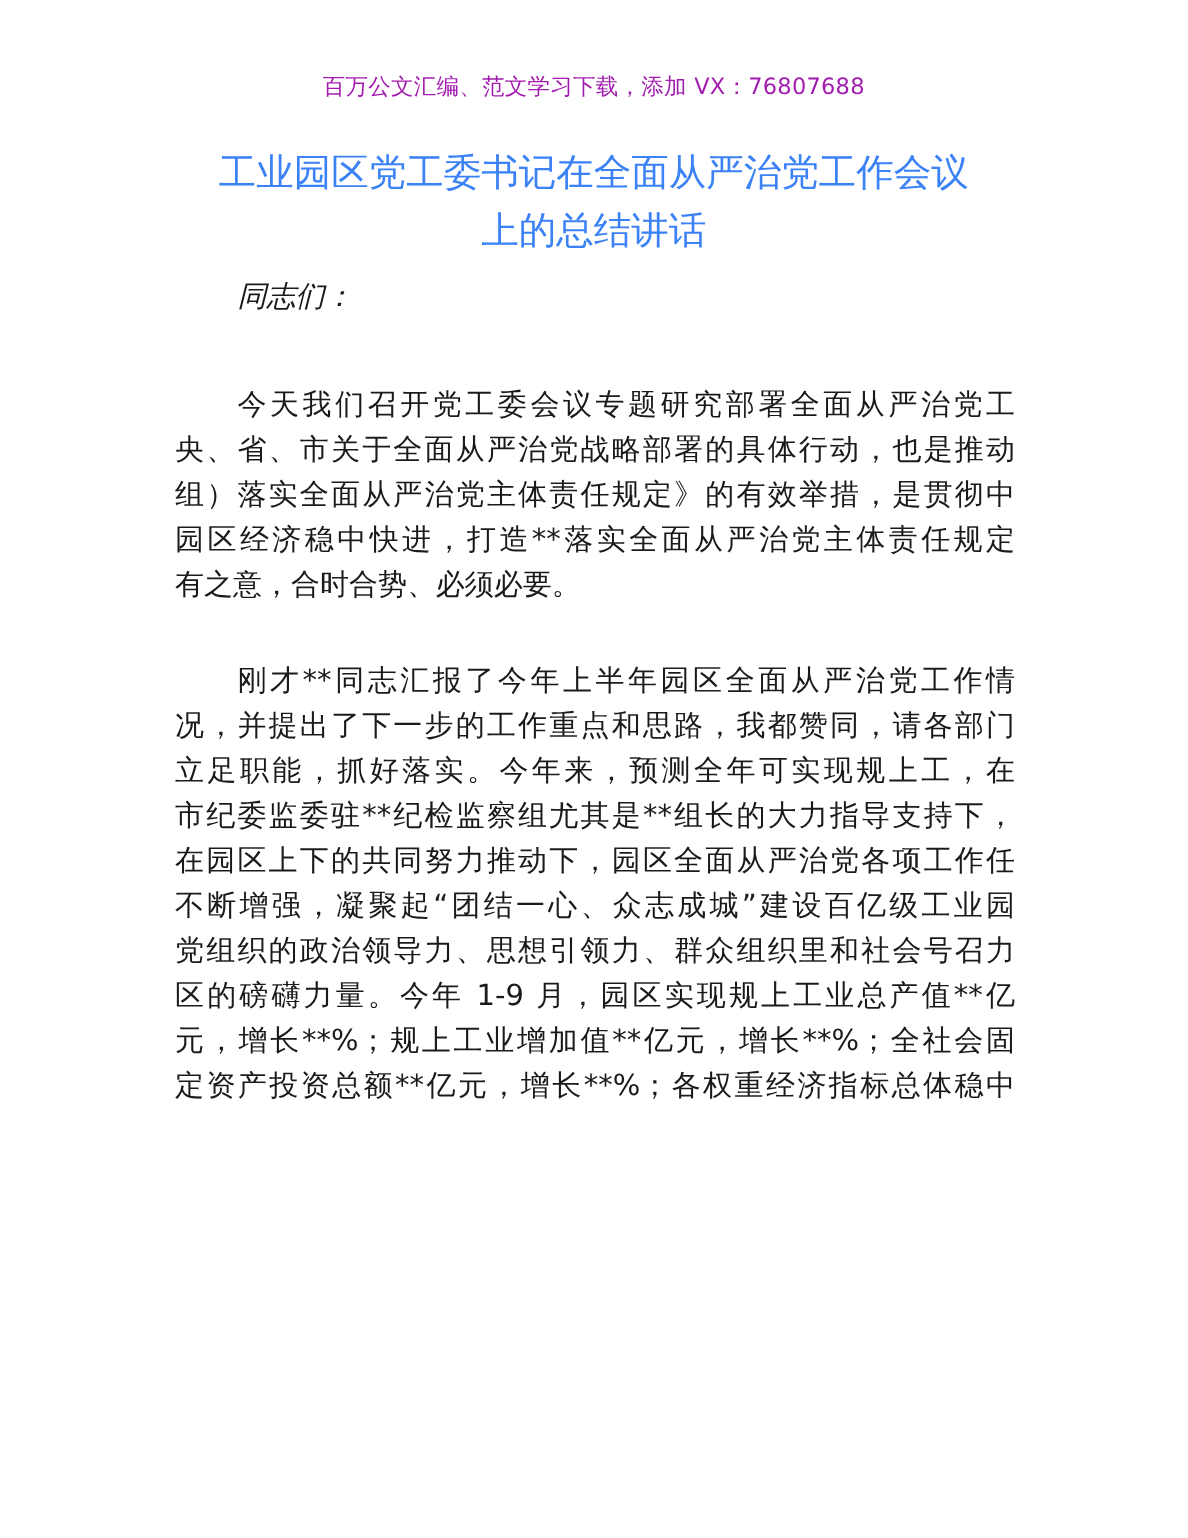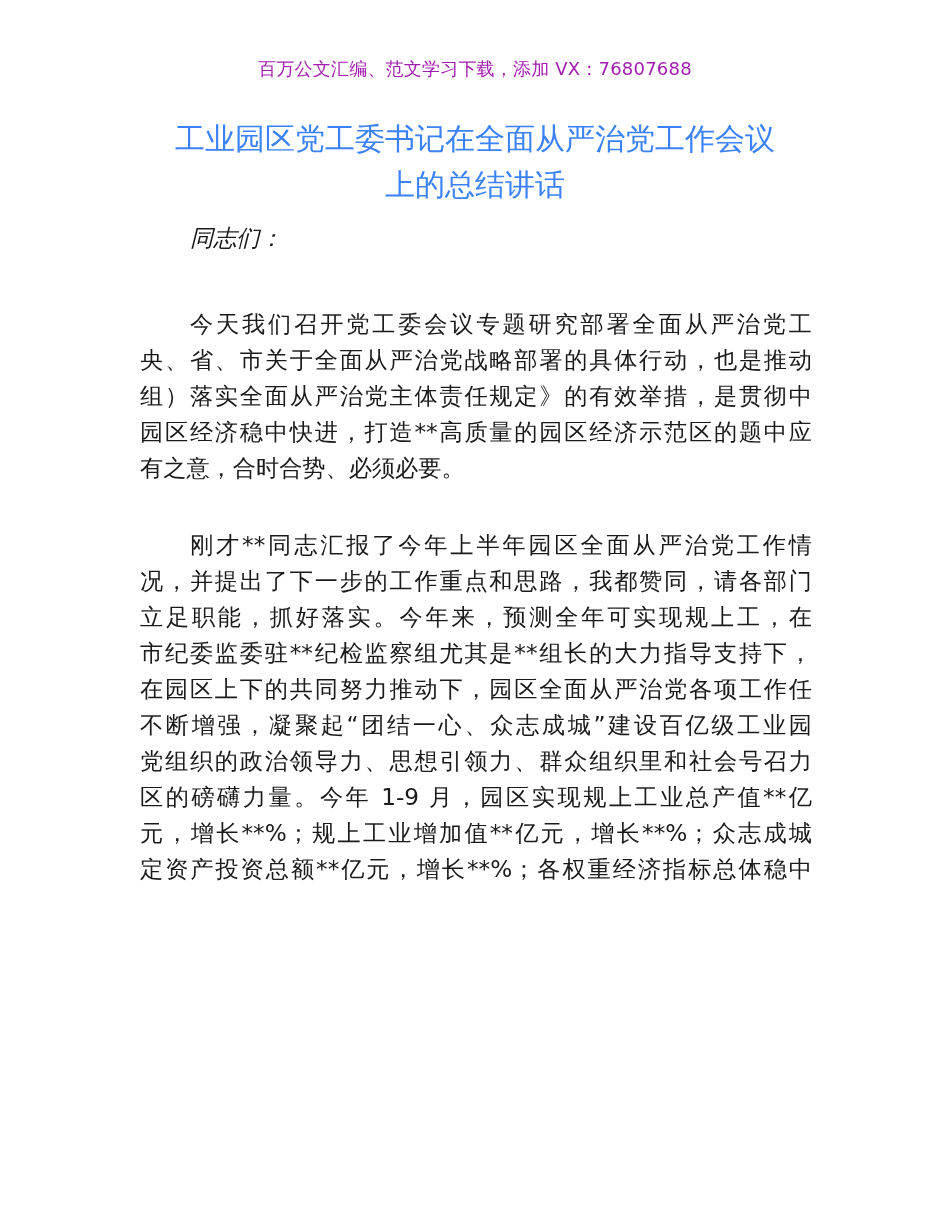--- a/index.html
+++ b/index.html
@@ -26,28 +26,28 @@
   <span class="tl">工业园区党工委书记在全面从严治党工作会议</span>
   <span class="tl">上的总结讲话</span>
 </div>
 
 <div class="salutation">同志们：</div>
 
 <div class="body" style="top:274px;margin-top:32px;">
   <span class="line indent">今天我们召开党工委会议专题研究部署全面从严治党工</span>
   <span class="line">央、省、市关于全面从严治党战略部署的具体行动，也是推动</span>
   <span class="line">组）落实全面从严治党主体责任规定》的有效举措，是贯彻中</span>
-  <span class="line">园区经济稳中快进，打造**高质量的园区经济示范区的题中应</span>
+  <span class="line">园区经济稳中快进，打造**落实全面从严治党主体责任规定</span>
   <span class="line last">有之意，合时合势、必须必要。</span>
 </div>
 
 <div class="body" style="top:527px;">
   <span class="line indent">刚才**同志汇报了今年上半年园区全面从严治党工作情</span>
   <span class="line">况，并提出了下一步的工作重点和思路，我都赞同，请各部门</span>
   <span class="line">立足职能，抓好落实。今年来，预测全年可实现规上工，在</span>
   <span class="line">市纪委监委驻**纪检监察组尤其是**组长的大力指导支持下，</span>
   <span class="line">在园区上下的共同努力推动下，园区全面从严治党各项工作任</span>
   <span class="line">不断增强，凝聚起“团结一心、众志成城”建设百亿级工业园</span>
   <span class="line">党组织的政治领导力、思想引领力、群众组织里和社会号召力</span>
   <span class="line">区的磅礴力量。今年 1-9 月，园区实现规上工业总产值**亿</span>
-  <span class="line">元，增长**%；规上工业增加值**亿元，增长**%；众志成城</span>
+  <span class="line">元，增长**%；规上工业增加值**亿元，增长**%；全社会固</span>
   <span class="line">定资产投资总额**亿元，增长**%；各权重经济指标总体稳中</span>
 </div>
 
 </body></html>

